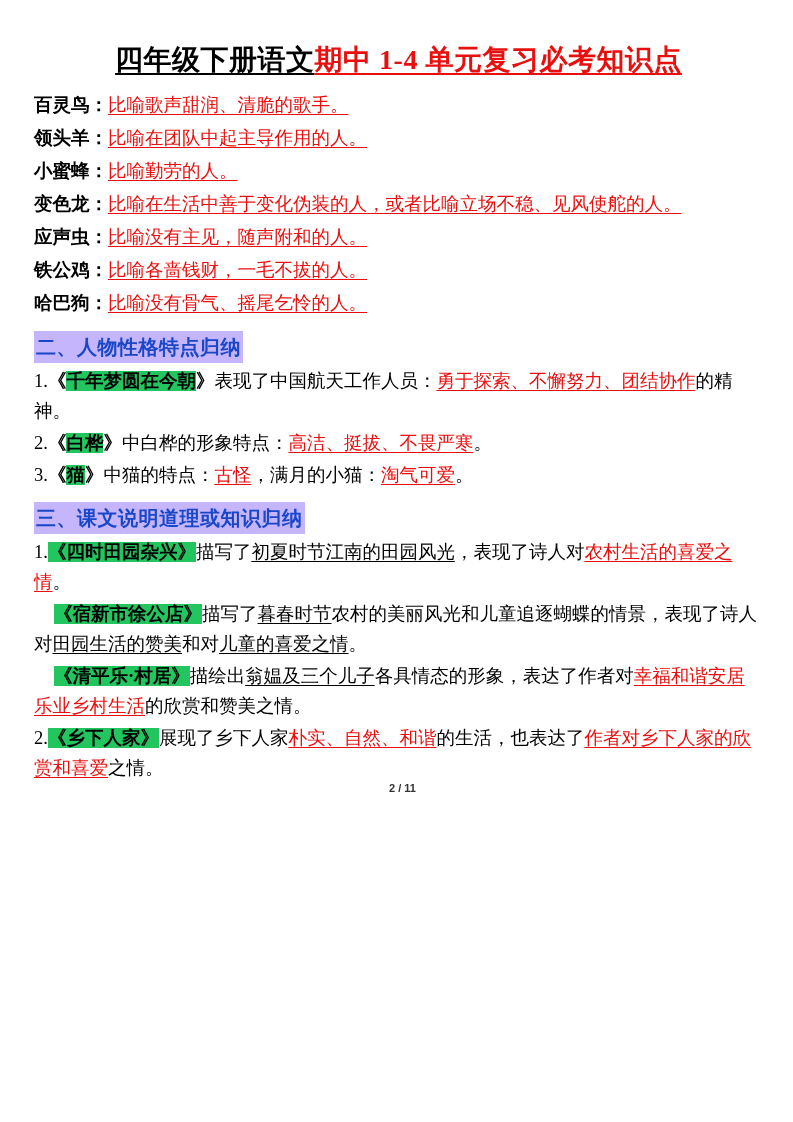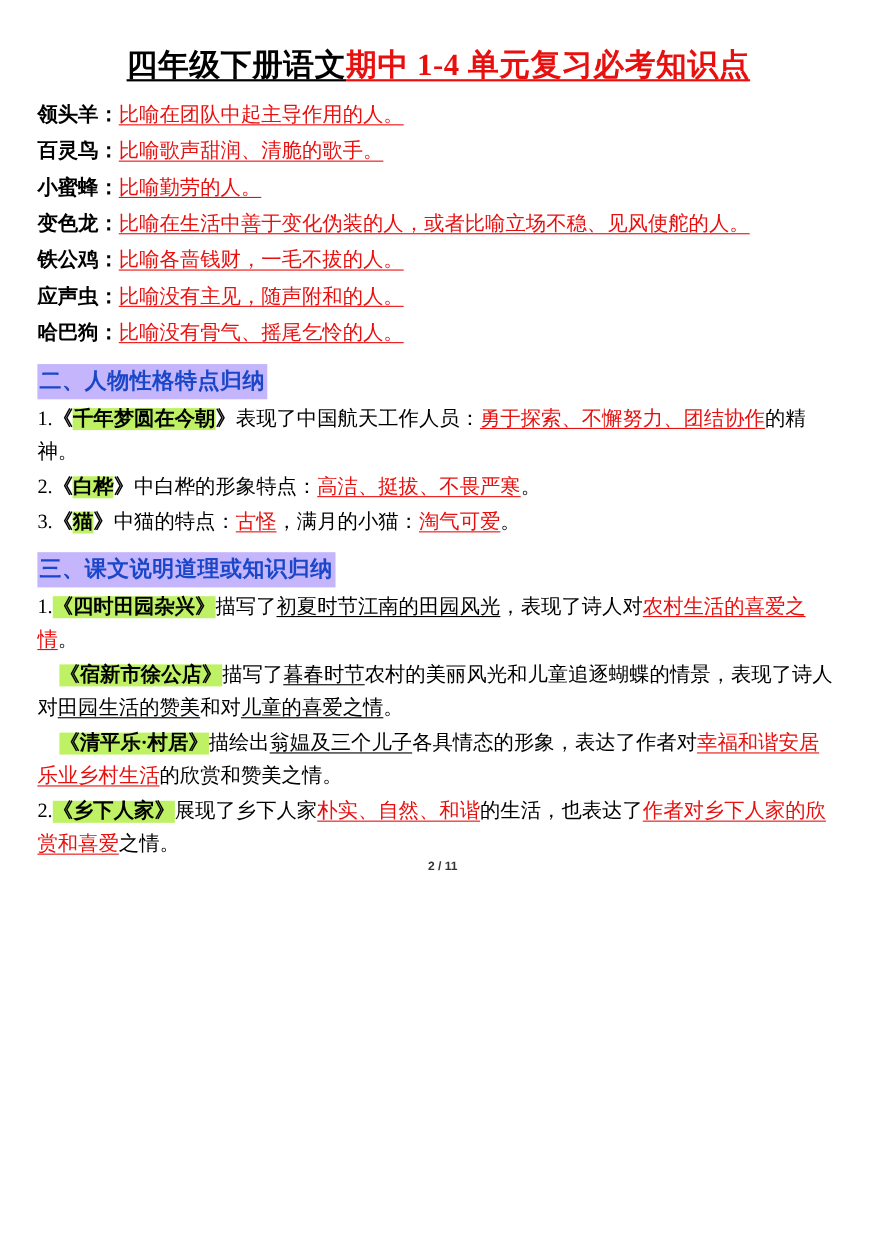--- a/index.html
+++ b/index.html
@@ -68,21 +68,21 @@
     letter-spacing: 0.5px;
   }
   .num {
     color: #000;
   }
   .bookname {
     color: #000;
     font-weight: bold;
   }
   .hl {
-    background: #bef264;
+    background: #22c55e;
   }
   .u-red {
     color: #e8100f;
     text-decoration: underline;
     text-underline-offset: 3px;
   }
   .u-black {
     color: #000;
     text-decoration: underline;
     text-underline-offset: 3px;
@@ -108,42 +108,42 @@
 
 <div class="page">
 
   <div class="doc-title">
     <span class="blk">四年级下册语文</span><span class="red">期中 1-4 单元复习必考知识点</span>
   </div>
 
   <div class="lines">
 
     <div class="row">
-      <span class="term">领头羊：</span><span class="ans">比喻在团队中起主导作用的人。</span>
+      <span class="term">百灵鸟：</span><span class="ans">比喻歌声甜润、清脆的歌手。</span>
     </div>
 
     <div class="row">
-      <span class="term">百灵鸟：</span><span class="ans">比喻歌声甜润、清脆的歌手。</span>
+      <span class="term">领头羊：</span><span class="ans">比喻在团队中起主导作用的人。</span>
     </div>
 
     <div class="row">
       <span class="term">小蜜蜂：</span><span class="ans">比喻勤劳的人。</span>
     </div>
 
 
     <div class="row">
       <span class="term">变色龙：</span><span class="ans">比喻在生活中善于变化伪装的人，或者比喻立场不稳、见风使舵的人。</span>
     </div>
 
     <div class="row">
-      <span class="term">铁公鸡：</span><span class="ans">比喻各啬钱财，一毛不拔的人。</span>
+      <span class="term">应声虫：</span><span class="ans">比喻没有主见，随声附和的人。</span>
     </div>
 
     <div class="row">
-      <span class="term">应声虫：</span><span class="ans">比喻没有主见，随声附和的人。</span>
+      <span class="term">铁公鸡：</span><span class="ans">比喻各啬钱财，一毛不拔的人。</span>
     </div>
 
     <div class="row">
       <span class="term">哈巴狗：</span><span class="ans">比喻没有骨气、摇尾乞怜的人。</span>
     </div>
 
     <div class="sec2">
       <div class="sec-head">二、人物性格特点归纳</div>
 
       <div class="row">

